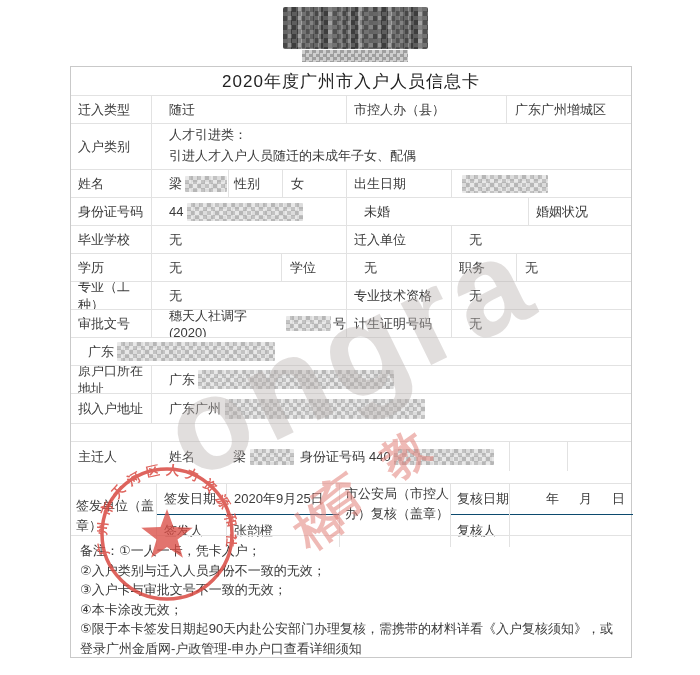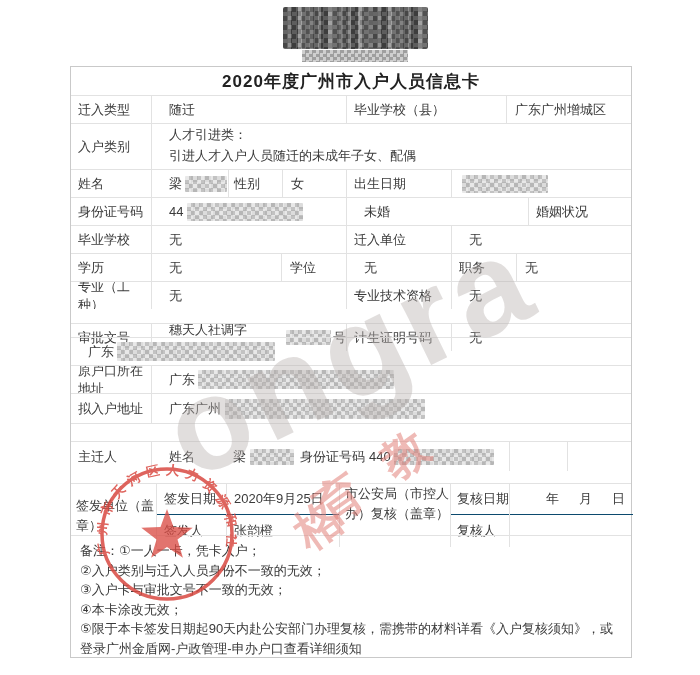--- a/index.html
+++ b/index.html
@@ -10,21 +10,21 @@
   
   .card{position:absolute;left:70px;top:66px;width:562px;height:592px;
         border:1px solid #c9c9c9;background:#fff;z-index:1;}
   .row{position:absolute;left:0;width:560px;display:flex;border-top:1px solid #e2e2e2;}
   .row.first{border-top:none;}
   .c{flex:0 0 auto;display:flex;align-items:center;padding-left:7px;overflow:hidden;}
   .c + .c{border-left:1px solid #e2e2e2;}
   .vpad{padding-left:17px;}
   .col{flex-direction:column;align-items:flex-start;justify-content:flex-start;line-height:21px;}
   .title-row{justify-content:center;align-items:center;display:flex;font-size:17px;
-             font-weight:bold;color:#222;letter-spacing:1px;}
+             font-weight:normal;color:#222;letter-spacing:1px;}
   .notes{display:block;padding:5px 9px 0 9px;line-height:19.5px;}
 
   
   .sub{display:block;padding:0;}
   .half{height:31px;display:flex;align-items:center;padding-left:7px;}
   .half.top{border-bottom:1px solid #0c4a6e;}
   .ymd{gap:20px;padding-left:36px;}
 
   
   .mz{display:inline-block;height:18px;border-radius:1px;
@@ -57,21 +57,21 @@
 <div class="mz-dark" style="left:283px;top:7px;width:145px;height:42px"></div>
 <div class="mz-mid" style="left:302px;top:50px;width:106px;height:12px"></div>
 
 <div class="card">
 
   <div class="row first title-row" style="top:0;height:28px">2020年度广州市入户人员信息卡</div>
 
   <div class="row" style="top:28px;height:28px">
     <div class="c" style="width:80px">迁入类型</div>
     <div class="c vpad" style="width:195px">随迁</div>
-    <div class="c" style="width:160px">毕业学校（县）</div>
+    <div class="c" style="width:160px">市控人办（县）</div>
     <div class="c" style="width:127px;padding-left:8px">广东广州增城区</div>
   </div>
 
   <div class="row" style="top:56px;height:46px">
     <div class="c" style="width:80px">入户类别</div>
     <div class="c col vpad" style="width:482px">
       <span>人才引进类：</span>
       <span>引进人才入户人员随迁的未成年子女、配偶</span>
     </div>
   </div>
@@ -116,21 +116,21 @@
     <div class="c" style="width:117px;padding-left:8px">无</div>
   </div>
 
   <div class="row" style="top:214px;height:28px">
     <div class="c" style="width:80px">专业（工种）</div>
     <div class="c vpad" style="width:195px">无</div>
     <div class="c" style="width:105px">专业技术资格</div>
     <div class="c vpad" style="width:182px">无</div>
   </div>
 
-  <div class="row" style="top:256px;height:28px">
+  <div class="row" style="top:242px;height:28px">
     <div class="c" style="width:80px">审批文号</div>
     <div class="c vpad" style="width:195px">
       <span>穗天人社调字(2020)</span>
       <span class="mz" style="width:46px;height:15px;margin-left:3px"></span>
       <span style="margin-left:2px">号</span>
     </div>
     <div class="c" style="width:105px">计生证明号码</div>
     <div class="c vpad" style="width:182px">无</div>
   </div>
 

